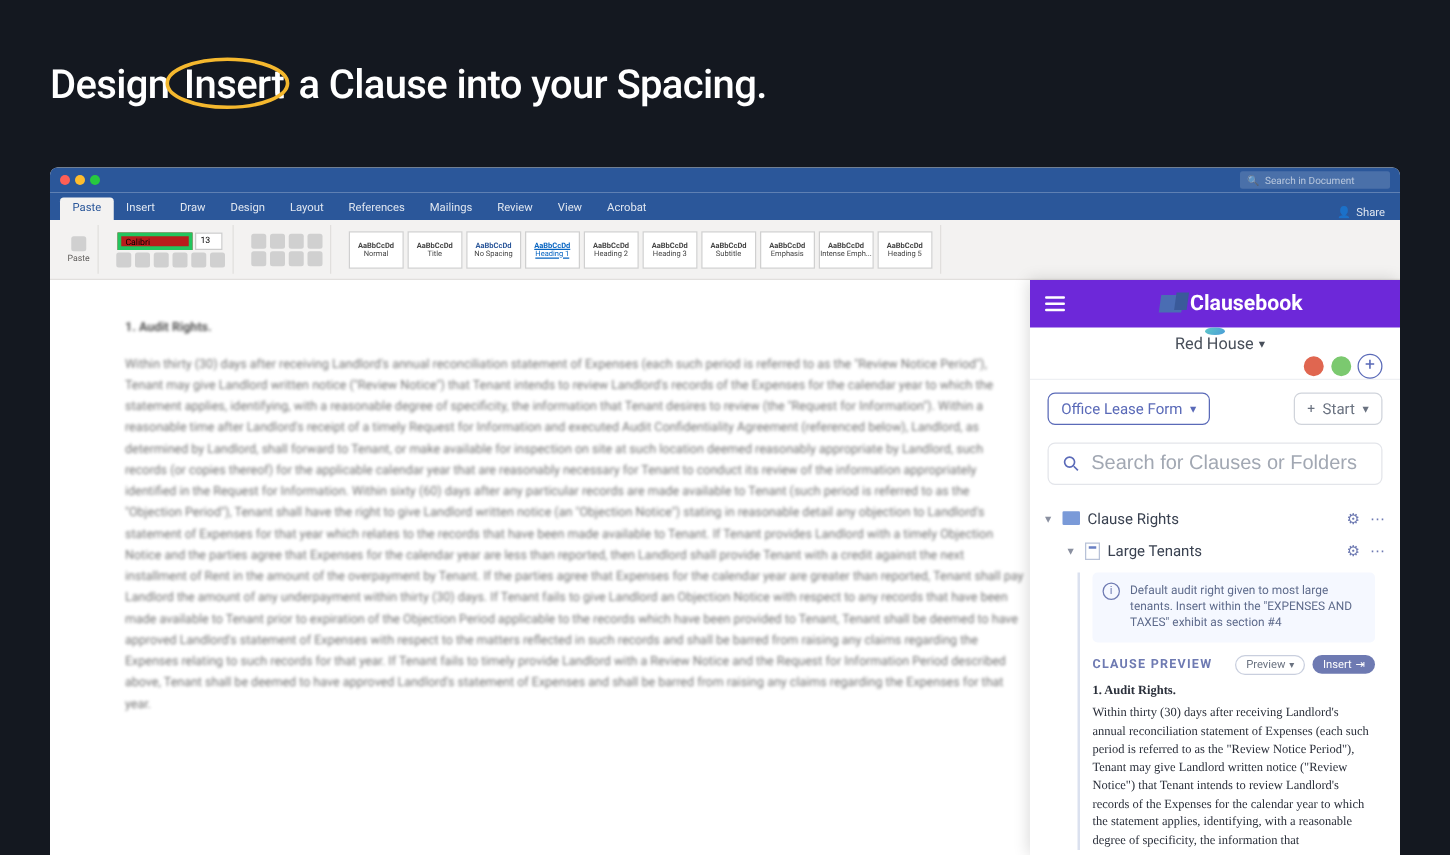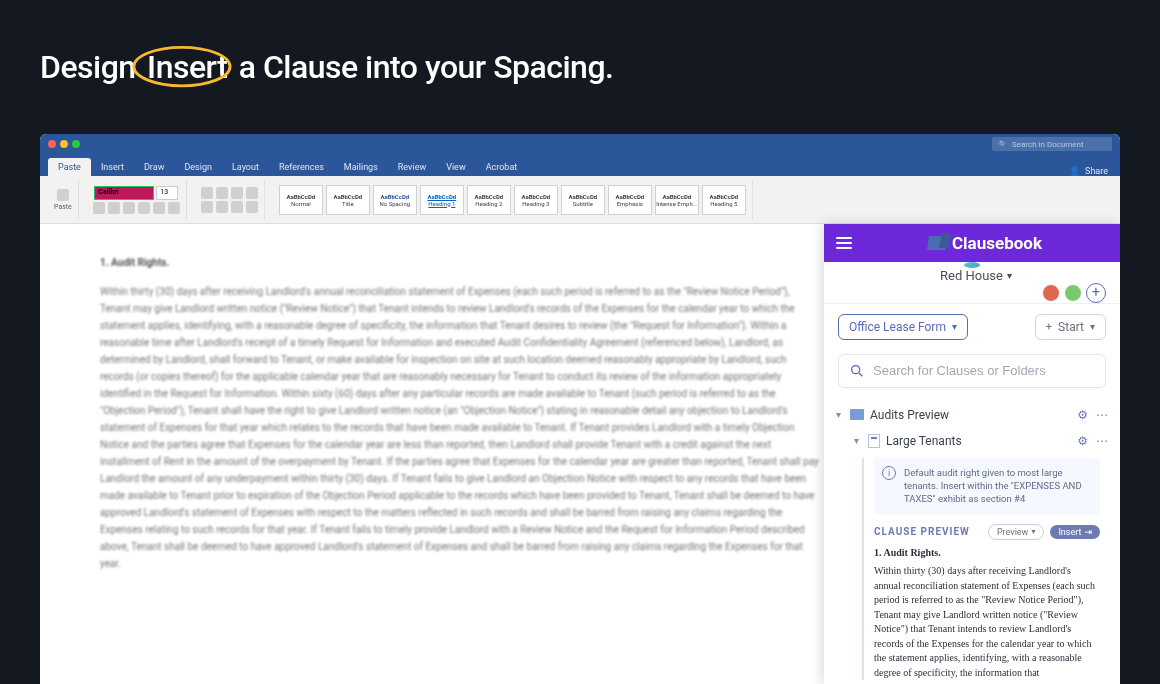--- a/index.html
+++ b/index.html
@@ -273,21 +273,21 @@
   height: 34px;
   display: flex;
   align-items: center;
   padding: 0 10px;
   gap: 8px;
 }
 .search-field svg { flex-shrink:0; }
 .search-field input {
   border: none;
   outline: none;
-  font-size: 13px;
+  font-size: 16px;
   color: #333;
   width: 100%;
 }
 .search-field input::placeholder { color: #a2a8b3; }
 .tree {
   padding: 4px 8px;
   font-size: 12px;
 }
 .tree-row {
   display: flex;
@@ -429,21 +429,21 @@
   </div>
   <div class="ribbon">
     <div class="ribbon-group">
       <div class="icons">
           <span></span>
         </div>
       <div class="lbl">Paste</div>
     </div>
     <div class="ribbon-group">
       <div style="display:flex;gap:2px;">
-        <div style="width:60px;height:14px;border:1px solid #22c55e;font-size:7px;padding:1px 3px;background:#be185d;font-weight:bold;">Calibri</div>
+        <div style="width:60px;height:14px;border:3px solid #22c55e;font-size:7px;padding:1px 3px;background:#b91c1c;">Calibri</div>
         <div style="width:22px;height:14px;border:1px solid #ccc;font-size:7px;padding:1px 3px;background:#fff;">13</div>
       </div>
       <div class="icons">
           <span></span>
           <span></span>
           <span></span>
           <span></span>
           <span></span>
           <span></span>
         </div>
@@ -556,21 +556,21 @@
             <line x1="15" y1="15" x2="20" y2="20" stroke="#5a6ab8" stroke-width="2"></line>
           </svg>
         <input type="text" placeholder="Search for Clauses or Folders" style="">
       </div>
     </div>
 
     <div class="tree">
       <div class="tree-row">
         <span class="caret">▾</span>
         <div class="ficon"></div>
-        <span>Audits Preview</span>
+        <span>Clause Rights</span>
         <div class="row-actions">
             <span>⚙</span>
             <span>⋯</span>
           </div>
       </div>
       <div class="tree-row sub">
         <span class="caret">▾</span>
         <div class="docicon"></div>
         <span>Large Tenants</span>
         <div class="row-actions">

